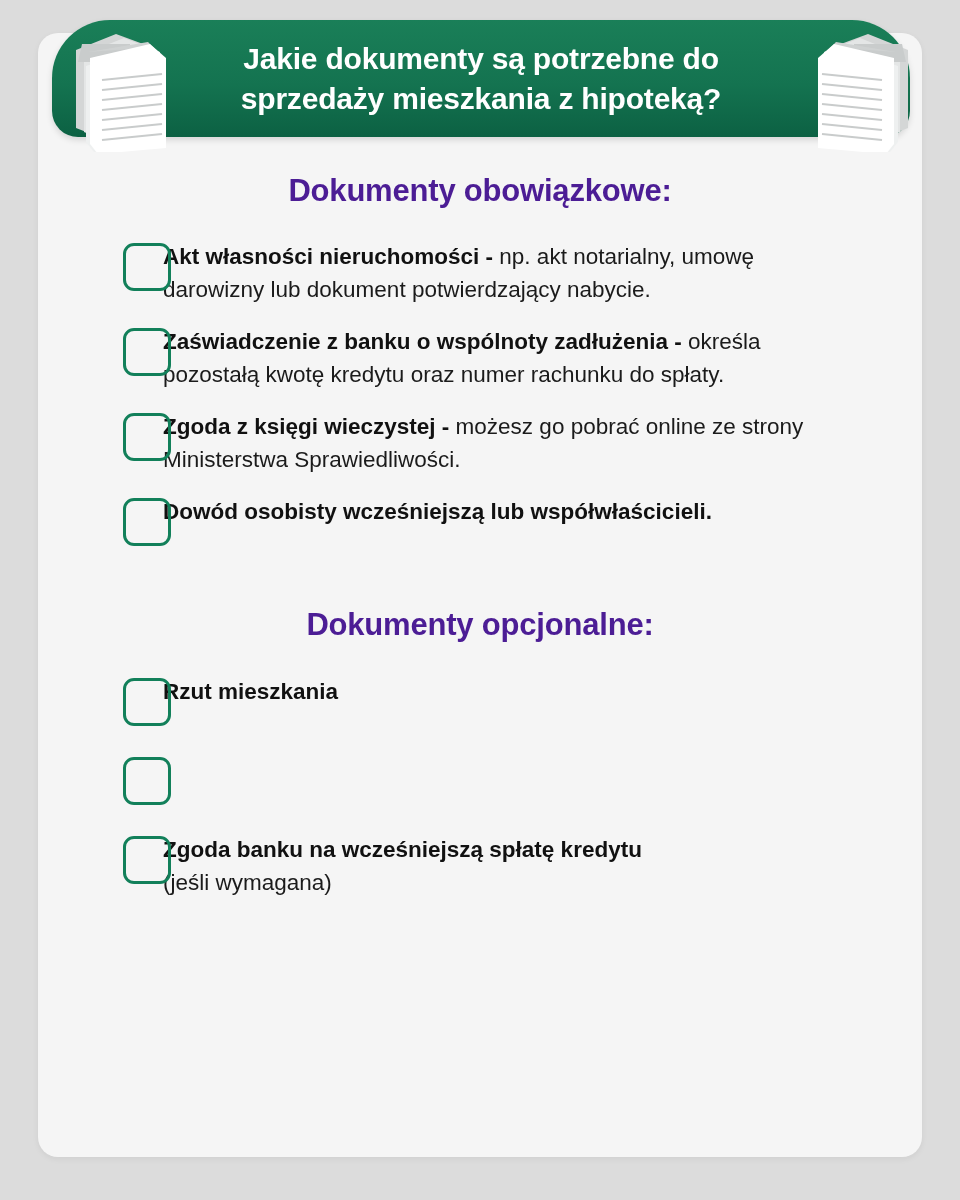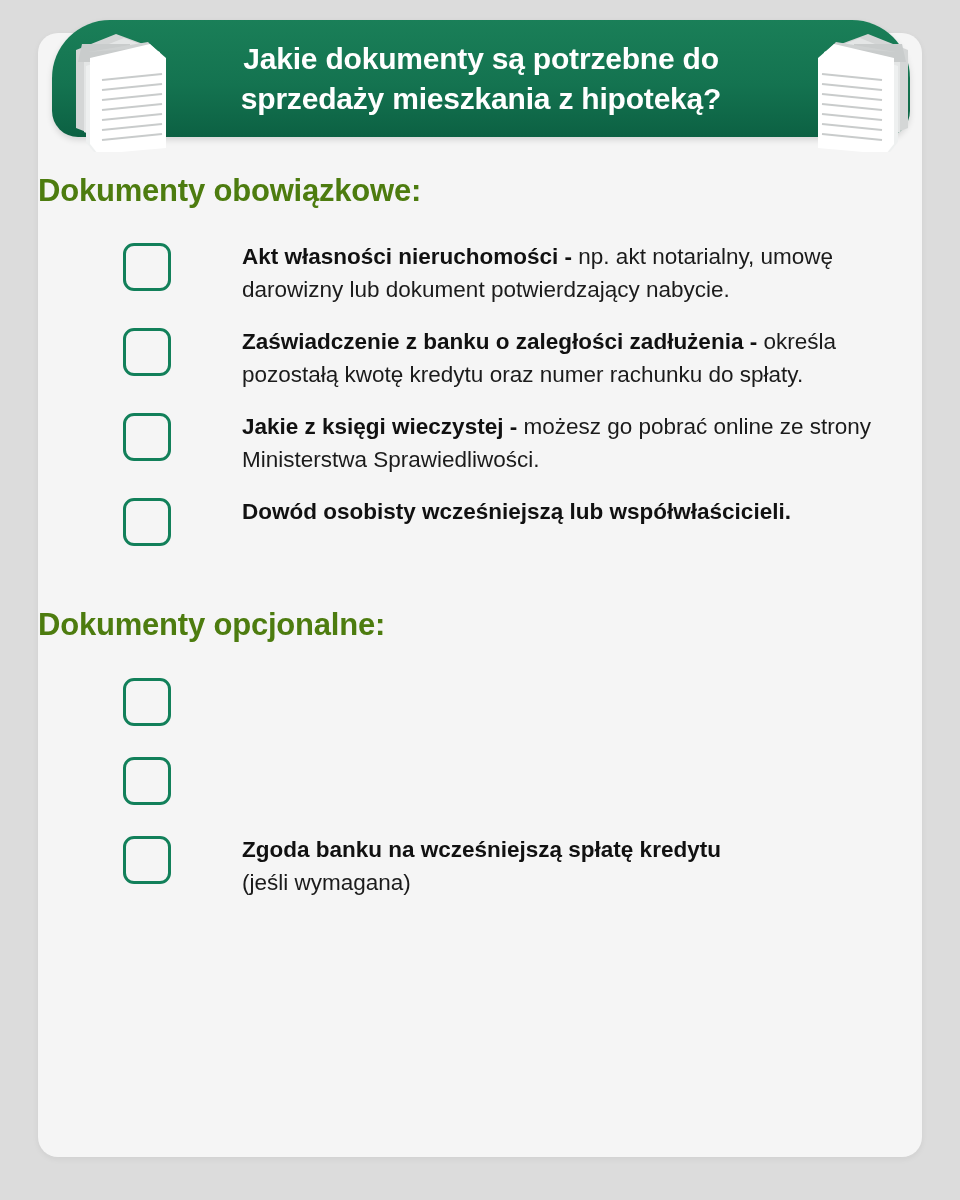--- a/index.html
+++ b/index.html
@@ -87,43 +87,43 @@
 
   
   .content {
     position: absolute;
     left: 38px;
     top: 155px;
     width: 884px;
   }
 
   .section-heading {
-    text-align: left;
-    color: #4d7c0f;
+    text-align: center;
+    color: #4c1d95;
     font-size: 31px;
     font-weight: bold;
     letter-spacing: -0.2px;
     margin: 0;
   }
   .section-heading.first { padding-top: 18px; padding-bottom: 0; }
   .section-heading.second { padding-top: 62px; padding-bottom: 0; }
 
   .list {
     margin: 0;
     padding: 0;
     list-style: none;
   }
   .list.required { margin-top: 31px; }
   .list.optional { margin-top: 32px; }
 
   .item {
     position: relative;
     display: flex;
     align-items: flex-start;
-    padding-left: 119px;
+    padding-left: 40px;
     padding-right: 32px;
     min-height: 50px;
   }
   .list.required .item { margin-bottom: 19px; }
   .list.optional .item { margin-bottom: 29px; }
   .list .item:last-child { margin-bottom: 0; }
 
   .checkbox {
     position: absolute;
     left: 85px;
@@ -216,47 +216,50 @@
       <li class="item">
         <span class="checkbox"></span>
         <div class="item-text">
           <b>Akt własności nieruchomości -</b><span> np. akt notarialny, umowę darowizny lub dokument potwierdzający nabycie.</span>
         </div>
       </li>
 
       <li class="item">
         <span class="checkbox"></span>
         <div class="item-text">
-          <b>Zaświadczenie z banku o zaległości zadłużenia -</b><span> określa pozostałą kwotę kredytu oraz numer rachunku do spłaty.</span>
-        </div>
-      </li>
-
-      <li class="item">
-        <span class="checkbox"></span>
-        <div class="item-text">
-          <b>Jakie z księgi wieczystej -</b><span> możesz go pobrać online ze strony Ministerstwa Sprawiedliwości.</span>
+          <b>Zaświadczenie z banku o wspólnoty zadłużenia -</b><span> określa pozostałą kwotę kredytu oraz numer rachunku do spłaty.</span>
+        </div>
+      </li>
+
+      <li class="item">
+        <span class="checkbox"></span>
+        <div class="item-text">
+          <b>Zgoda z księgi wieczystej -</b><span> możesz go pobrać online ze strony Ministerstwa Sprawiedliwości.</span>
         </div>
       </li>
 
 
       <li class="item">
         <span class="checkbox"></span>
         <div class="item-text">
           <b>Dowód osobisty wcześniejszą lub współwłaścicieli.</b><span></span>
         </div>
       </li>
 
     </ul>
 
     <h2 class="section-heading second">Dokumenty opcjonalne:</h2>
 
     <ul class="list optional">
 
       <li class="item">
         <span class="checkbox"></span>
+        <div class="item-text">
+          <b>Rzut mieszkania</b><span></span>
+        </div>
       </li>
 
       <li class="item">
         <span class="checkbox"></span>
       </li>
 
       <li class="item">
         <span class="checkbox"></span>
         <div class="item-text">
           <b>Zgoda banku na wcześniejszą spłatę kredytu</b><span class="nowrap-break">

